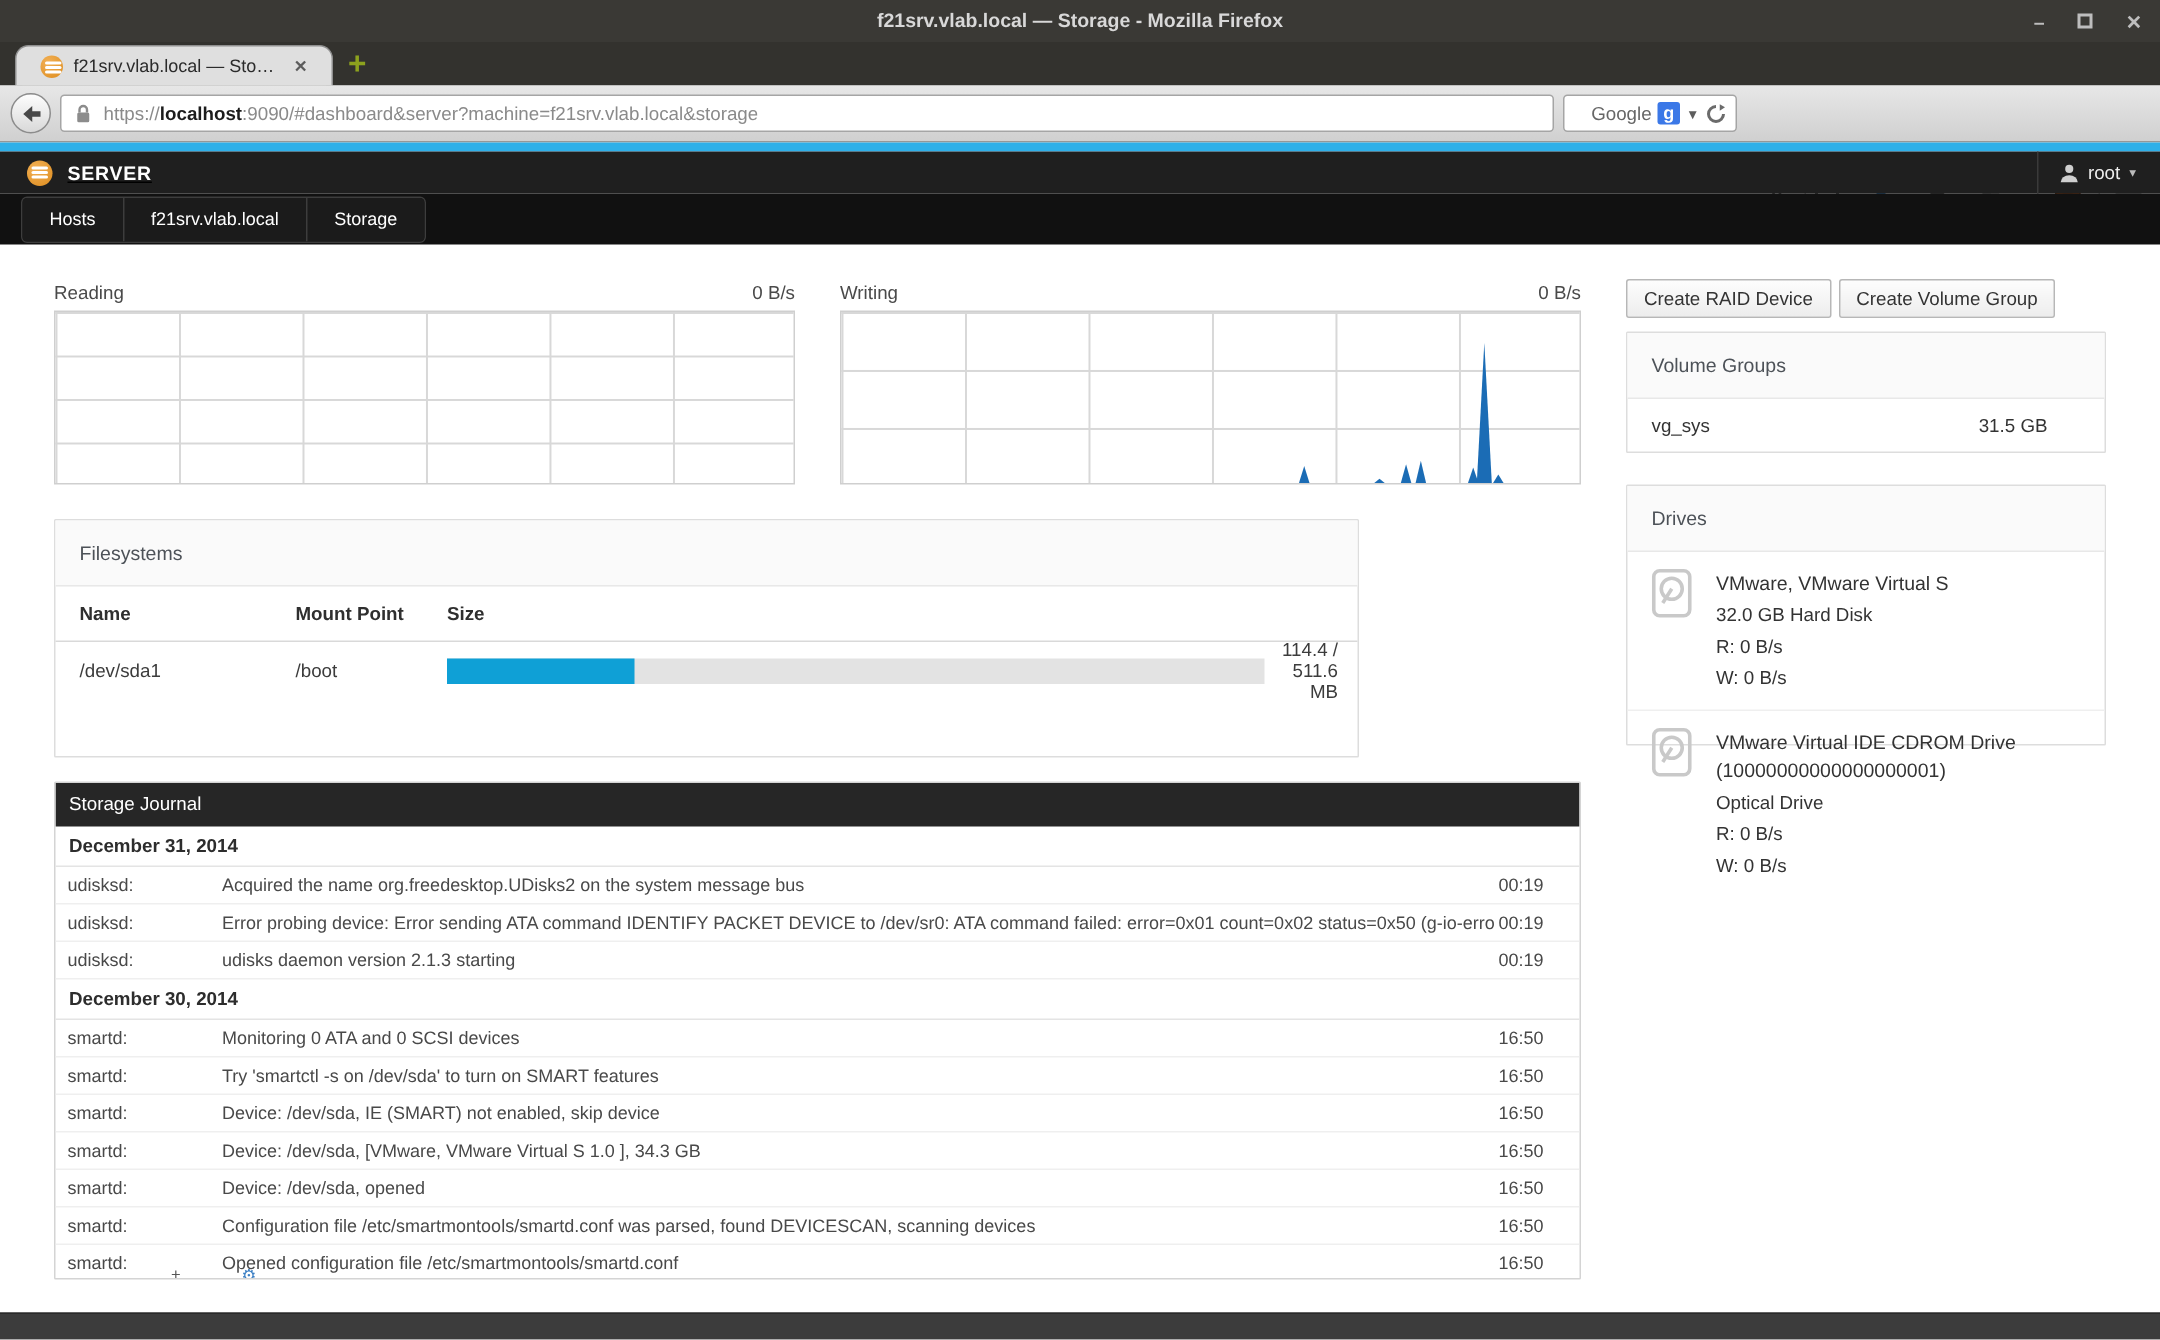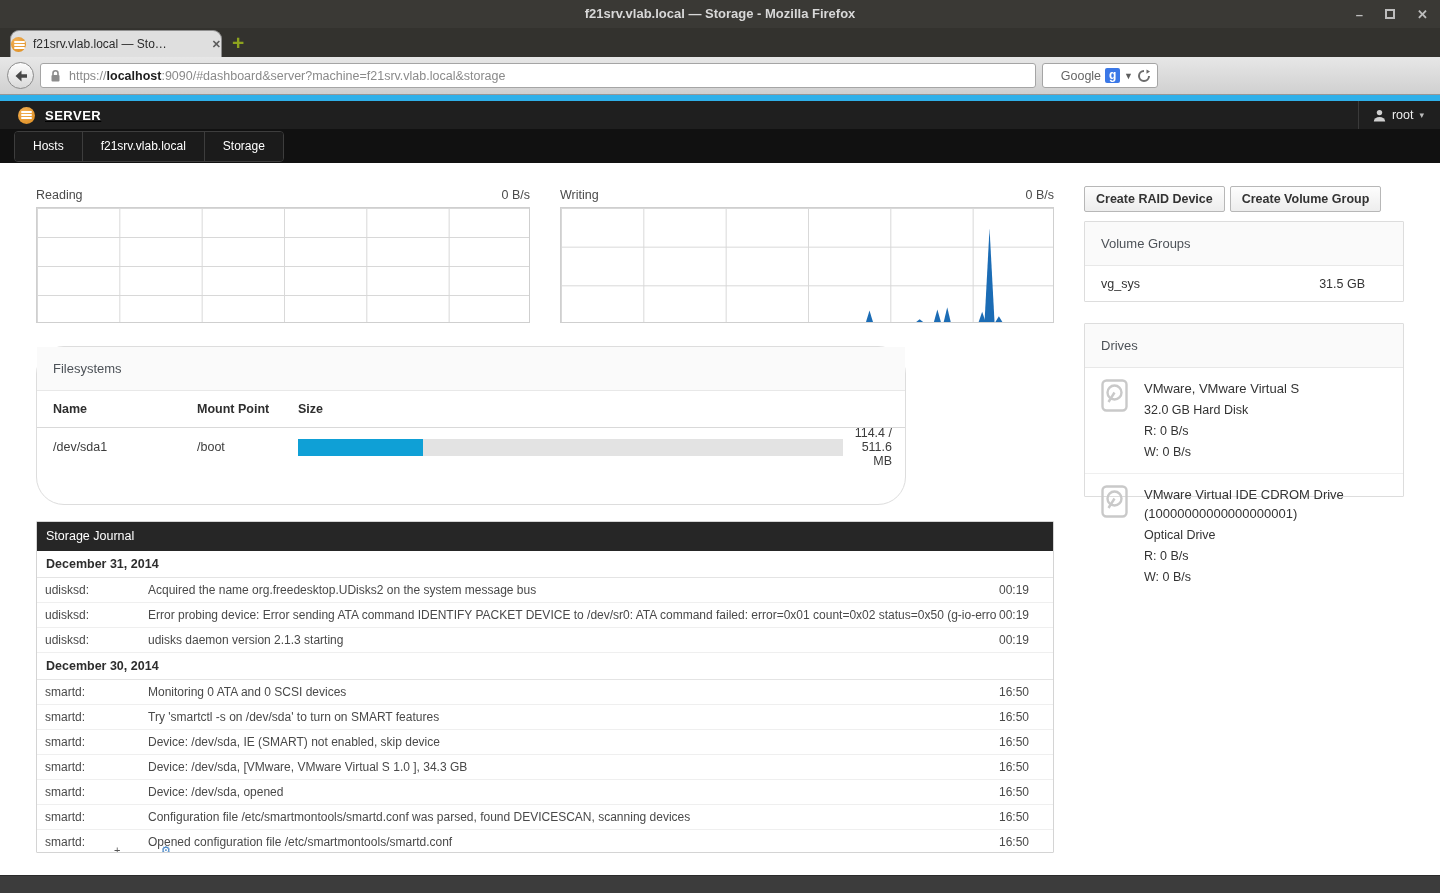--- a/index.html
+++ b/index.html
@@ -7,21 +7,21 @@
   #root { position:relative; width:1440px; height:893px; background:#fff; overflow:hidden; }
 
   
   .titlebar { position:absolute; top:0; left:0; width:1440px; height:28px; background:#3a3935; }
   .title-text { color:#d8d8d8; font-size:13px; font-weight:bold; text-align:center; line-height:28px; }
   .win-controls { position:absolute; right:12px; top:0; height:28px; display:flex; gap:22px; align-items:center; }
   .winbtn { color:#bdbdbd; font-size:13px; font-weight:bold; line-height:1; cursor:default; }
   .winbtn.max { width:10px; height:10px; border:2px solid #bdbdbd; }
 
   .tabstrip { position:absolute; top:28px; left:0; width:1440px; height:29px; background:#33322e; }
-  .tab { position:absolute; left:10px; top:2px; width:212px; height:27px; background:#dfdfdf; border:1px solid #8f8f8f; border-bottom:none; border-radius:9px 9px 0 0; display:flex; align-items:center; padding:0 0; gap:7px; }
+  .tab { position:absolute; left:10px; top:2px; width:212px; height:27px; background:#dfdfdf; border:1px solid #8f8f8f; border-bottom:none; border-radius:9px 9px 0 0; display:flex; align-items:center; padding:0 16px; gap:7px; }
   .tab-title { flex:1; font-size:12px; color:#2b2b2b; white-space:nowrap; overflow:hidden; }
   .tab-close { color:#5c5c5c; font-size:11px; font-weight:bold; }
   .newtab { position:absolute; left:232px; top:6px; color:#8da21e; font-size:21px; font-weight:bold; line-height:18px; }
 
   .toolbar { position:absolute; top:57px; left:0; width:1440px; height:38px; background:linear-gradient(#e7e7e7,#d0d0d0); border-bottom:1px solid #979797; display:flex; align-items:center; }
   .backbtn { position:absolute; left:7px; top:5px; width:27px; height:27px; border-radius:50%; border:1px solid #8c8c8c; background:linear-gradient(#fdfdfd,#d9d9d9); display:flex; align-items:center; justify-content:center; }
   .urlbar { position:absolute; left:40px; top:6px; width:996px; height:25px; background:#fff; border:1px solid #a5a5a5; border-radius:3px; display:flex; align-items:center; padding:0 8px; gap:7px; }
   .url-text { font-size:12.5px; color:#8a8a8a; white-space:nowrap; overflow:hidden; }
   .url-text b { color:#1c1c1c; }
   .searchbox { position:absolute; left:1042px; top:6px; width:116px; height:25px; background:#fff; border:1px solid #a5a5a5; border-radius:3px; display:flex; align-items:center; justify-content:flex-end; padding:0 6px; gap:4px; }
@@ -80,21 +80,21 @@
   .j-row { height:25px; display:flex; align-items:center; padding-left:8px; font-size:12px; color:#494949; border-bottom:1px solid #efefef; }
   .j-src { width:103px; flex-shrink:0; }
   .j-msg { flex:1; white-space:nowrap; overflow:hidden; }
   .j-time { width:56px; flex-shrink:0; text-align:right; padding-right:24px; }
   .j-partial { position:absolute; left:0; bottom:0; height:9px; width:100%; overflow:hidden; font-size:11px; }
   .j-partial .pp { position:absolute; left:77px; top:1px; color:#555; }
   .j-partial .pg { position:absolute; left:124px; top:1px; }
 
   
   .actions { position:absolute; left:1084px; top:186px; display:flex; gap:5px; }
-  .btn { height:26px; padding:0 11px; font-size:12.5px; color:#333; background:linear-gradient(#fdfdfd,#ededed); border:1px solid #b7b7b7; border-radius:2px; line-height:24px;font-weight:bold; }
+  .btn { height:26px; padding:0 11px; font-size:12.5px; color:#333; background:linear-gradient(#fdfdfd,#ededed); border:1px solid #b7b7b7; border-radius:2px; line-height:24px; }
   .vg-row { height:36px; display:flex; align-items:center; justify-content:space-between; padding:0 38px 0 16px; font-size:12.5px; color:#333; }
   .drive-row { display:flex; padding:11px 14px 10px 16px; border-bottom:1px solid #efefef; }
   .drive-row:last-child { border-bottom:none; }
   .drive-icn { flex-shrink:0; margin-right:16px; }
   .drive-name { font-size:13px; color:#333; line-height:19px; }
   .drive-meta { display:flex; font-size:12.5px; color:#333; line-height:21px; margin-top:2px;flex-direction:column; }
   .d-desc { width:124px; } .d-read { width:66px; }
 
   .bottombar { position:absolute; left:0; top:875px; width:1440px; height:18px; background:#3c3c3c; border-top:1px solid #2a2a2a; }
 </style>
@@ -238,21 +238,21 @@
         <polygon points="304.984,114 308.484,102.6 311.984,114" fill="#1b6cb5"></polygon>
         <polygon points="355.168,114 358.668,111.15 362.168,114" fill="#1b6cb5"></polygon>
         <polygon points="372.88,114 376.38,101.46 379.88,114" fill="#1b6cb5"></polygon>
         <polygon points="382.72,114 386.22,99.18 389.72,114" fill="#1b6cb5"></polygon>
         <polygon points="417.652,114 421.152,103.74 424.652,114" fill="#1b6cb5"></polygon>
         <polygon points="423.532,114 428.532,20.52000000000001 433.532,114" fill="#1b6cb5"></polygon>
         <polygon points="434.38,114 437.88,108.3 441.38,114" fill="#1b6cb5"></polygon>
       </svg>
   </div>
 
-  <div class="panel" style="left:36px;top:346px;width:870px;height:159px;border-radius:28px;">
+  <div class="panel" style="left:36px;top:346px;width:870px;height:159px;">
     <div class="panel-hd">Filesystems</div>
     <div class="fs-head">
       <span class="c-name">Name</span>
       <span class="c-mount">Mount Point</span>
       <span>Size</span>
     </div>
     <div>
         <div class="fs-row">
           <span class="c-name">/dev/sda1</span>
           <span class="c-mount">/boot</span>

